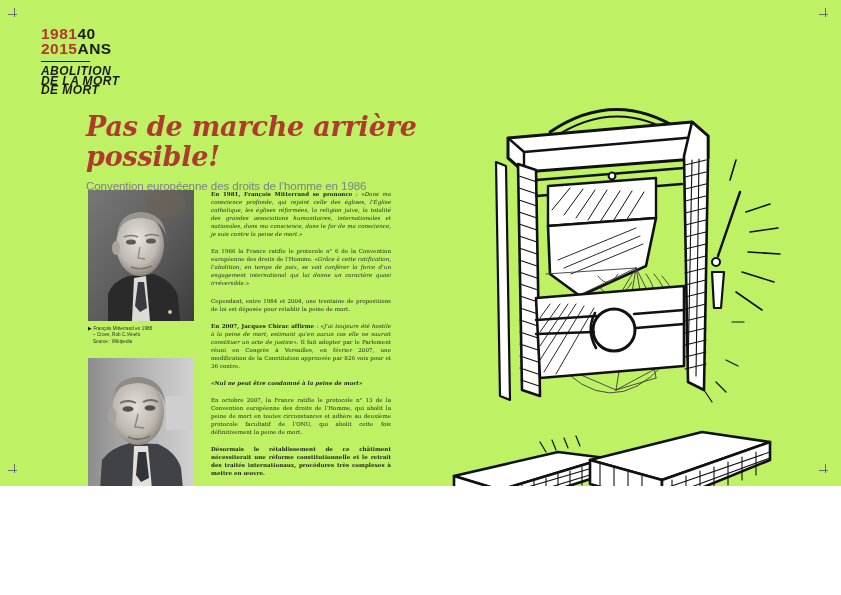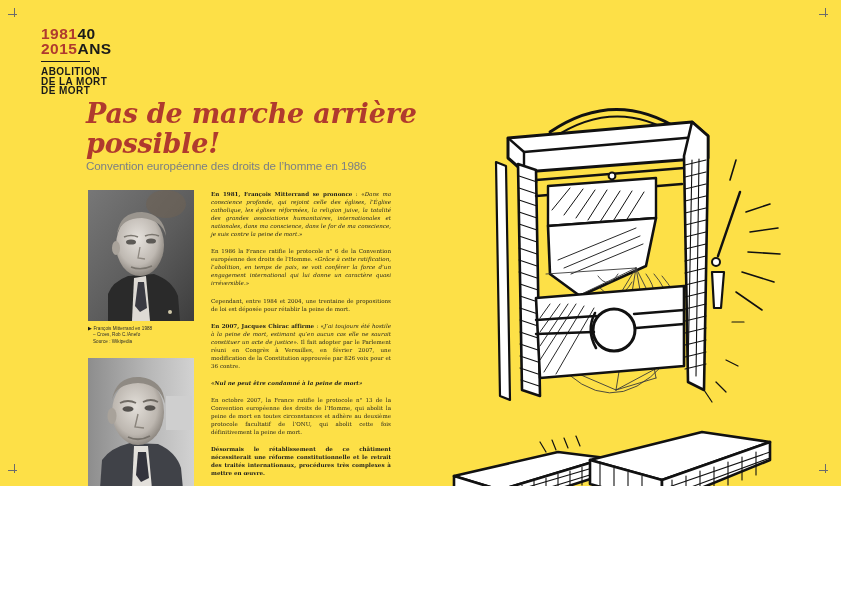--- a/index.html
+++ b/index.html
@@ -8,21 +8,21 @@
     background: #ffffff;
   }
   body {
     font-family: "Liberation Sans", sans-serif;
     -webkit-font-smoothing: antialiased;
   }
   #page {
     position: relative;
     width: 841px;
     height: 486px;
-    background: #fde047;
+    background: #bef264;
     overflow: hidden;
   }
 
   
   .crop {
     position: absolute;
     width: 14px;
     height: 14px;
   }
   .crop::before, .crop::after {
@@ -55,47 +55,49 @@
   .logo-unit { color: #1a1a1a; }
   .logo-rule {
     width: 49px;
     height: 1.4px;
     background: #1a1a1a;
     margin-top: 5px;
     margin-bottom: 5px;
   }
   .logo-sub {
     color: #1a1a1a;
-    font-size: 10px;
+    font-size: 12px;
     font-weight: bold;
     line-height: 9.3px;
     letter-spacing: 0.45px;
+    font-style: italic;
   }
 
   
   #title-block {
     position: absolute;
     left: 86px;
-    top: 99px;
+    top: 112px;
     width: 430px;
   }
   #main-title {
     color: #b03a2e;
     font-size: 27px;
     font-style: italic;
     font-weight: bold;
     letter-spacing: -0.2px;
     line-height: 30px;
     margin: 0;
     font-family: "DejaVu Serif", serif;
   }
   #subtitle {
     color: #7a7f85;
     font-size: 11.6px;
     line-height: 14.5px;
+    margin-top: 7px;
     letter-spacing: -0.1px;
   }
 
   
   .photo-frame {
     position: absolute;
     width: 106px;
   }
   .photo {
     width: 106px;

